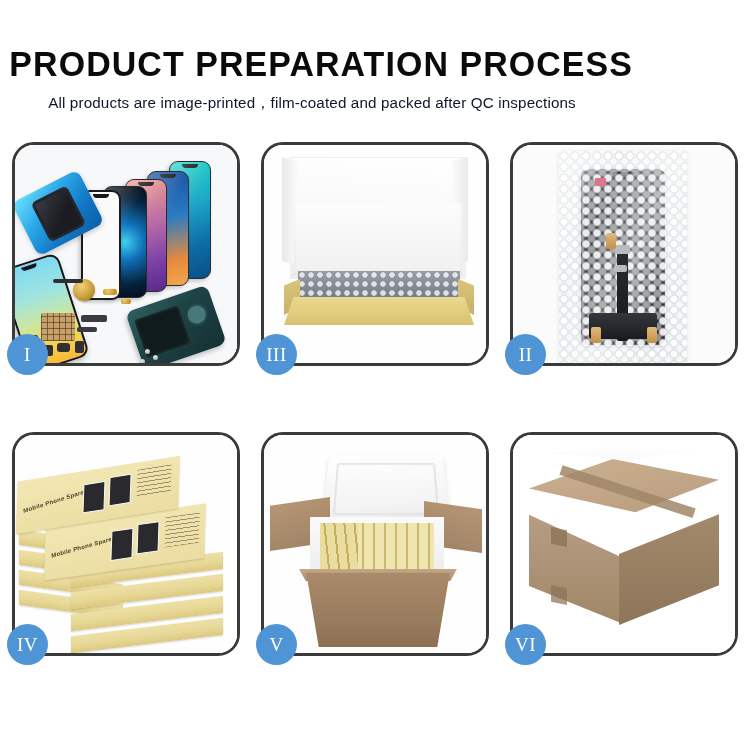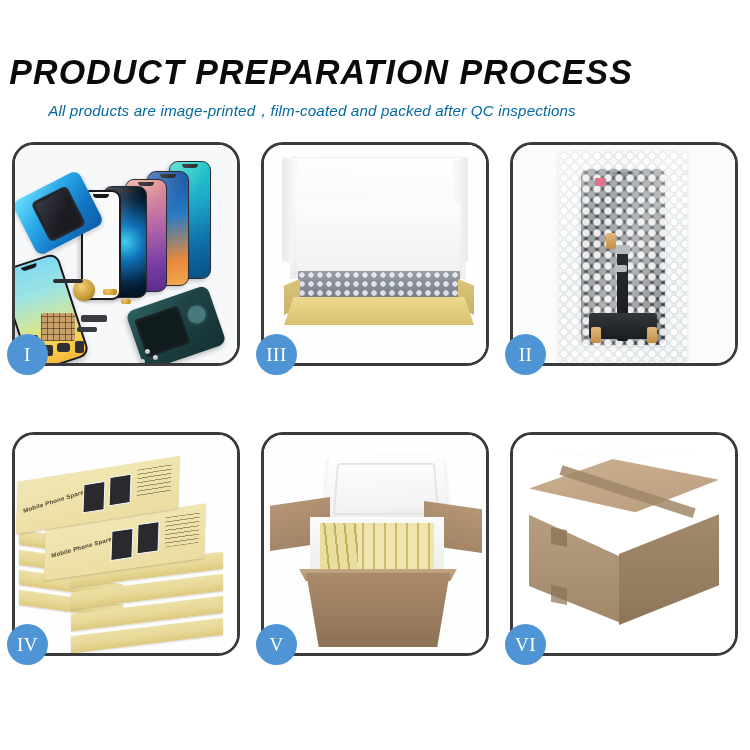--- a/index.html
+++ b/index.html
@@ -12,45 +12,44 @@
     height: 750px;
     overflow: hidden;
     font-family: "Liberation Sans", sans-serif;
     position: relative;
   }
 
   
   .header {
     position: absolute;
     left: 0;
-    top: 16px;
+    top: 8px;
     width: 624px;
     text-align: center;
-    font-style: italic;
   }
   .title {
     margin: 0;
     padding-top: 36px;
     font-family: "Liberation Sans", sans-serif;
     font-size: 35px;
     font-weight: 700;
     letter-spacing: 1.1px;
     color: #0b0b0b;
     line-height: 40px;
     transform: scaleX(0.97);
     white-space: nowrap;
   }
   .subtitle {
     margin: 0;
     padding-top: 9px;
     font-family: "Liberation Sans", sans-serif;
     font-size: 15.2px;
     font-weight: 400;
     letter-spacing: 0.15px;
-    color: #0369a1;
+    color: #0f172a;
     line-height: 19px;
     white-space: nowrap;
   }
 
   
   .grid {
     position: absolute;
     left: 12px;
     top: 142px;
     width: 726px;

